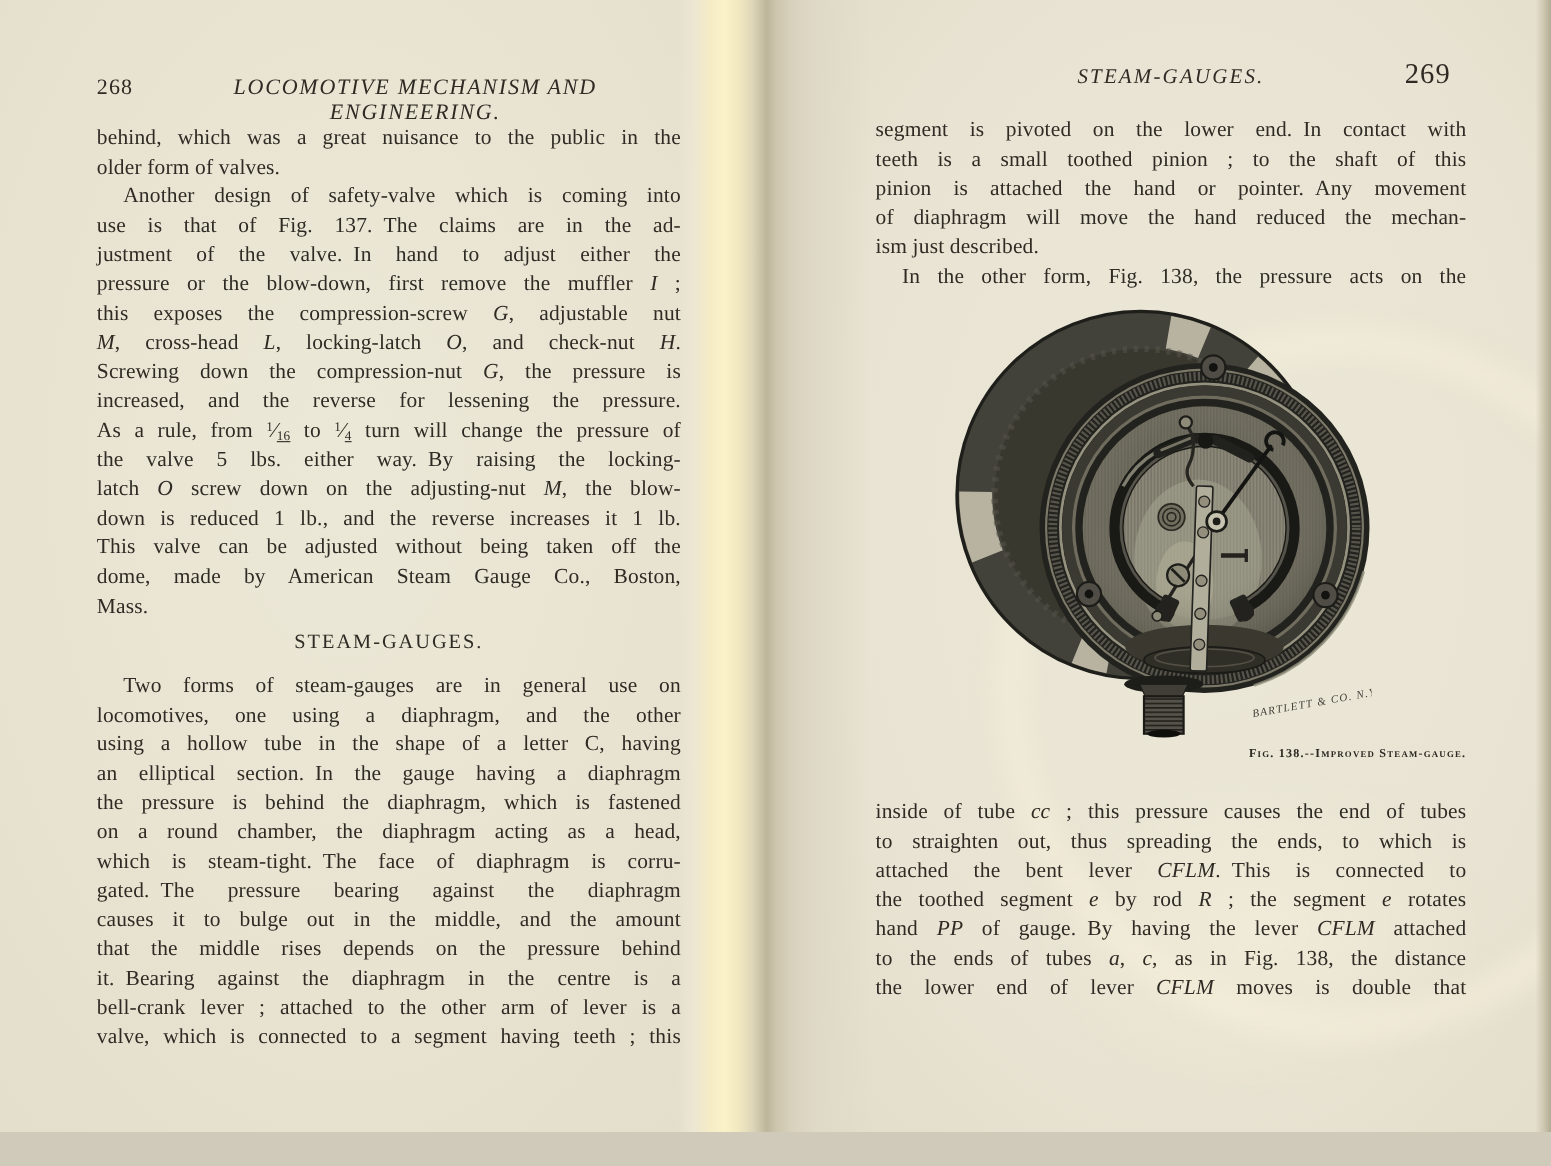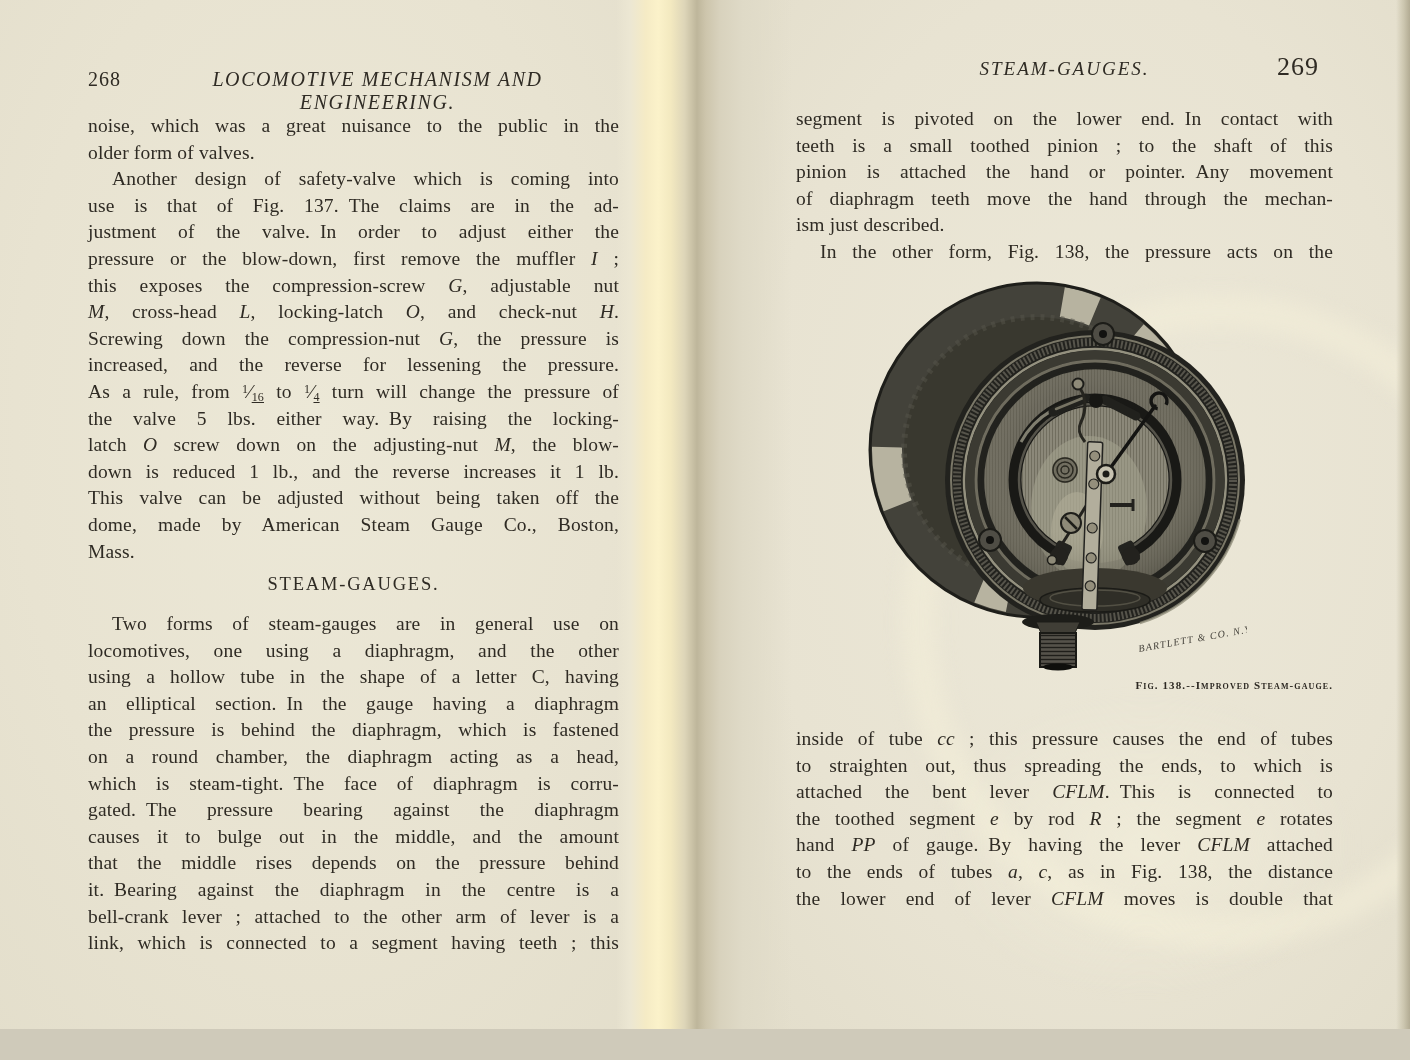--- a/index.html
+++ b/index.html
@@ -58,25 +58,25 @@
 
   <div class="gutter"></div>
   <div class="right-edge"></div>
 
   <div class="block running-head rh-left" style="left:88px;top:68px;width:531px;">
     <span class="rh-num">268</span>
     <span class="rh-title">LOCOMOTIVE MECHANISM AND ENGINEERING.</span>
   </div>
 
   <div class="block body-text" style="left:88px;top:113px;width:531px;">
-      <div class="line">noise, which was a great nuisance to the public in the</div>
+      <div class="line">behind, which was a great nuisance to the public in the</div>
       <div class="line para-end">older form of valves.</div>
       <div class="line indent">Another design of safety-valve which is coming into</div>
       <div class="line">use is that of Fig. 137. The claims are in the ad-</div>
-      <div class="line">justment of the valve. In order to adjust either the</div>
+      <div class="line">justment of the valve. In hand to adjust either the</div>
       <div class="line">pressure or the blow-down, first remove the muffler <i>I</i> ;</div>
       <div class="line">this exposes the compression-screw <i>G</i>, adjustable nut</div>
       <div class="line"><i>M</i>, cross-head <i>L</i>, locking-latch <i>O</i>, and check-nut <i>H</i>.</div>
       <div class="line">Screwing down the compression-nut <i>G</i>, the pressure is</div>
       <div class="line">increased, and the reverse for lessening the pressure.</div>
       <div class="line">As a rule, from <span class="frac"><sup>1</sup>⁄<sub>16</sub></span> to <span class="frac"><sup>1</sup>⁄<sub>4</sub></span> turn will change the pressure of</div>
       <div class="line">the valve 5 lbs. either way. By raising the locking-</div>
       <div class="line">latch <i>O</i> screw down on the adjusting-nut <i>M</i>, the blow-</div>
       <div class="line">down is reduced 1 lb., and the reverse increases it 1 lb.</div>
       <div class="line">This valve can be adjusted without being taken off the</div>
@@ -92,34 +92,34 @@
       <div class="line">using a hollow tube in the shape of a letter C, having</div>
       <div class="line">an elliptical section. In the gauge having a diaphragm</div>
       <div class="line">the pressure is behind the diaphragm, which is fastened</div>
       <div class="line">on a round chamber, the diaphragm acting as a head,</div>
       <div class="line">which is steam-tight. The face of diaphragm is corru-</div>
       <div class="line">gated. The pressure bearing against the diaphragm</div>
       <div class="line">causes it to bulge out in the middle, and the amount</div>
       <div class="line">that the middle rises depends on the pressure behind</div>
       <div class="line">it. Bearing against the diaphragm in the centre is a</div>
       <div class="line">bell-crank lever ; attached to the other arm of lever is a</div>
-      <div class="line">link, which is connected to a segment having teeth ; this</div>
+      <div class="line">valve, which is connected to a segment having teeth ; this</div>
     </div>
 
   <div class="block running-head rh-right" style="left:796px;top:52px;width:537px;">
     <span></span>
     <span class="rh-title" style="font-size:19px;letter-spacing:2px;">STEAM-GAUGES.</span>
     <span class="rh-num rh-num-right" style="font-size:26px;">269</span>
   </div>
 
   <div class="block body-text" style="left:796px;top:106px;width:537px;">
       <div class="line">segment is pivoted on the lower end. In contact with</div>
       <div class="line">teeth is a small toothed pinion ; to the shaft of this</div>
       <div class="line">pinion is attached the hand or pointer. Any movement</div>
-      <div class="line">of diaphragm teeth move the hand through the mechan-</div>
+      <div class="line">of diaphragm will move the hand reduced the mechan-</div>
       <div class="line para-end">ism just described.</div>
       <div class="line indent">In the other form, Fig. 138, the pressure acts on the</div>
     </div>
 
   <svg class="block" style="left:853px;top:270px;" width="394" height="404" viewBox="0 0 394 404">
     <defs>
       <pattern id="vh" width="3" height="3" patternUnits="userSpaceOnUse">
         <line x1="1.5" y1="0" x2="1.5" y2="3" stroke="#716e5f" stroke-width="1"></line>
       </pattern>
       <pattern id="hh" width="6" height="4" patternUnits="userSpaceOnUse">

